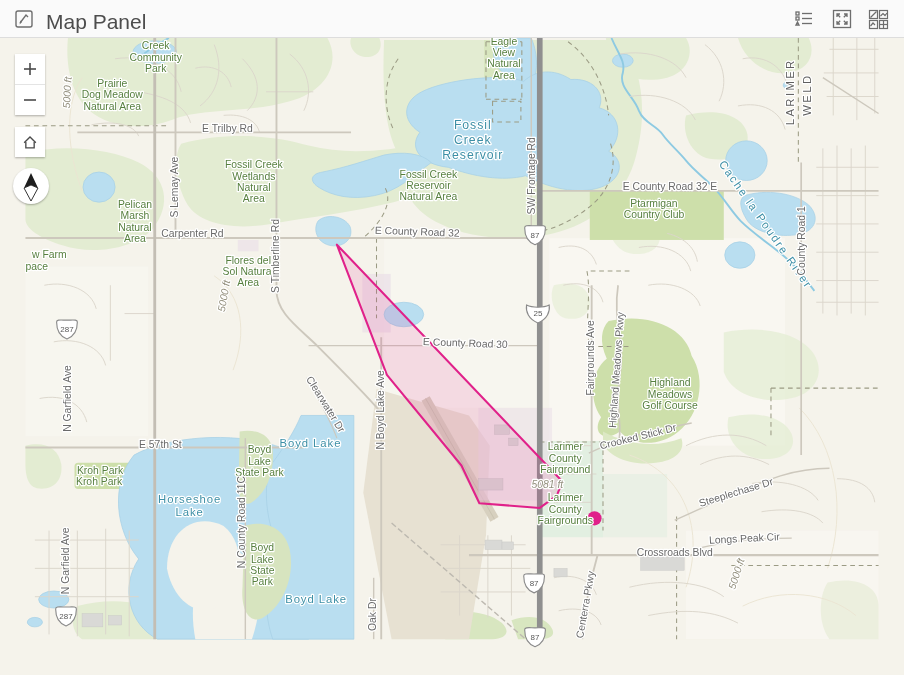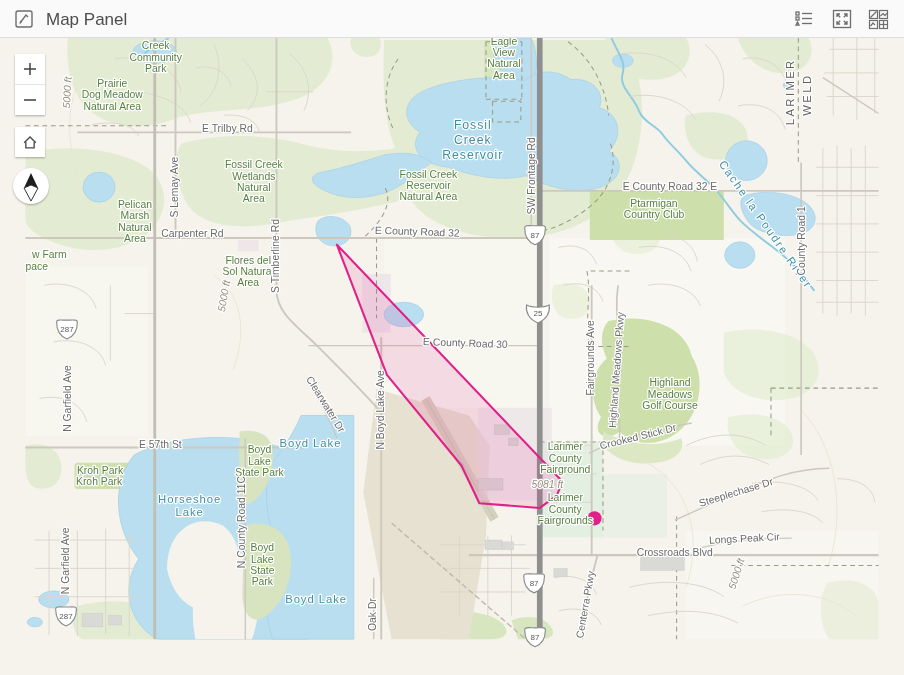--- a/index.html
+++ b/index.html
@@ -1,19 +1,19 @@
 <!DOCTYPE html>
 <html><head>
 <meta charset="utf-8">
 <style>
   html,body{margin:0;padding:0;background:#ffffff;}
   #app{position:relative;width:904px;height:675px;overflow:hidden;font-family:"Liberation Sans",sans-serif;background:#ffffff;}
   
   #header{position:absolute;left:0;top:0;width:904px;height:38px;background:#fafafa;border-bottom:1px solid #dddddd;box-sizing:border-box;}
-  #header .title{position:absolute;left:46px;top:10px;font-size:17px;color:#4d4d4d;}
+  #header .title{position:absolute;left:46px;top:10px;font-size:21px;color:#4d4d4d;}
   #header .hicon{position:absolute;top:7px;width:24px;height:24px;color:#6e6e6e;cursor:pointer;}
   #panel-icon{left:12px;}
   #legend-btn{left:792px;}
   #expand-btn{left:830px;}
   #basemap-btn{left:866px;}
   
   #map{position:absolute;left:0;top:38px;width:904px;height:637px;background:#f5f3eb;cursor:default;}
   #map svg{display:block;}
   
   .ctrl{position:absolute;background:#ffffff;box-shadow:0 1px 2px rgba(0,0,0,.3);}

